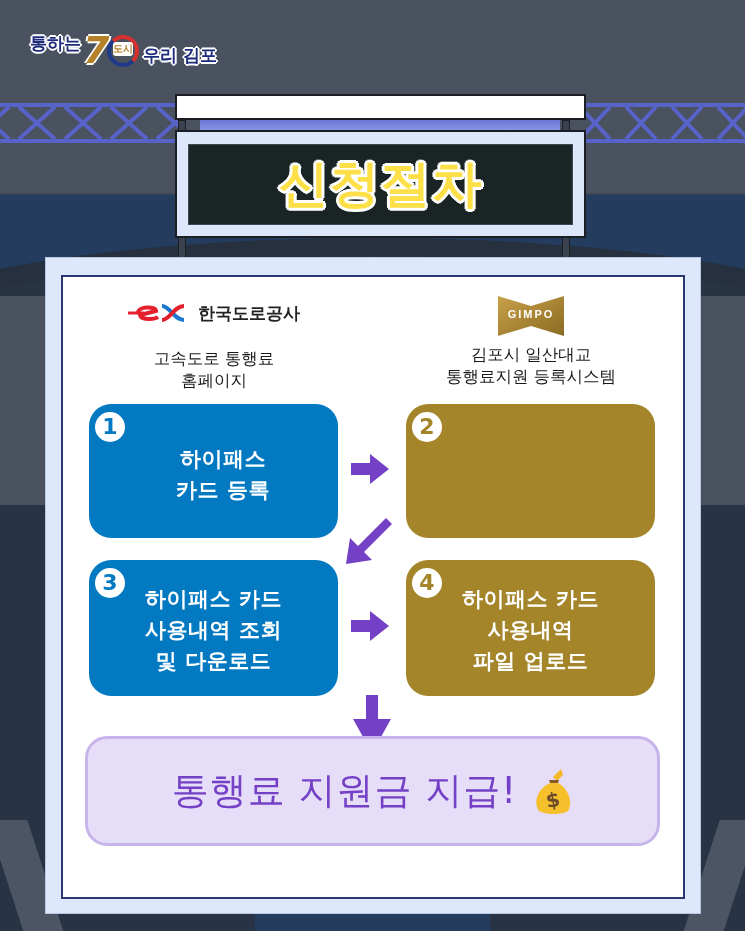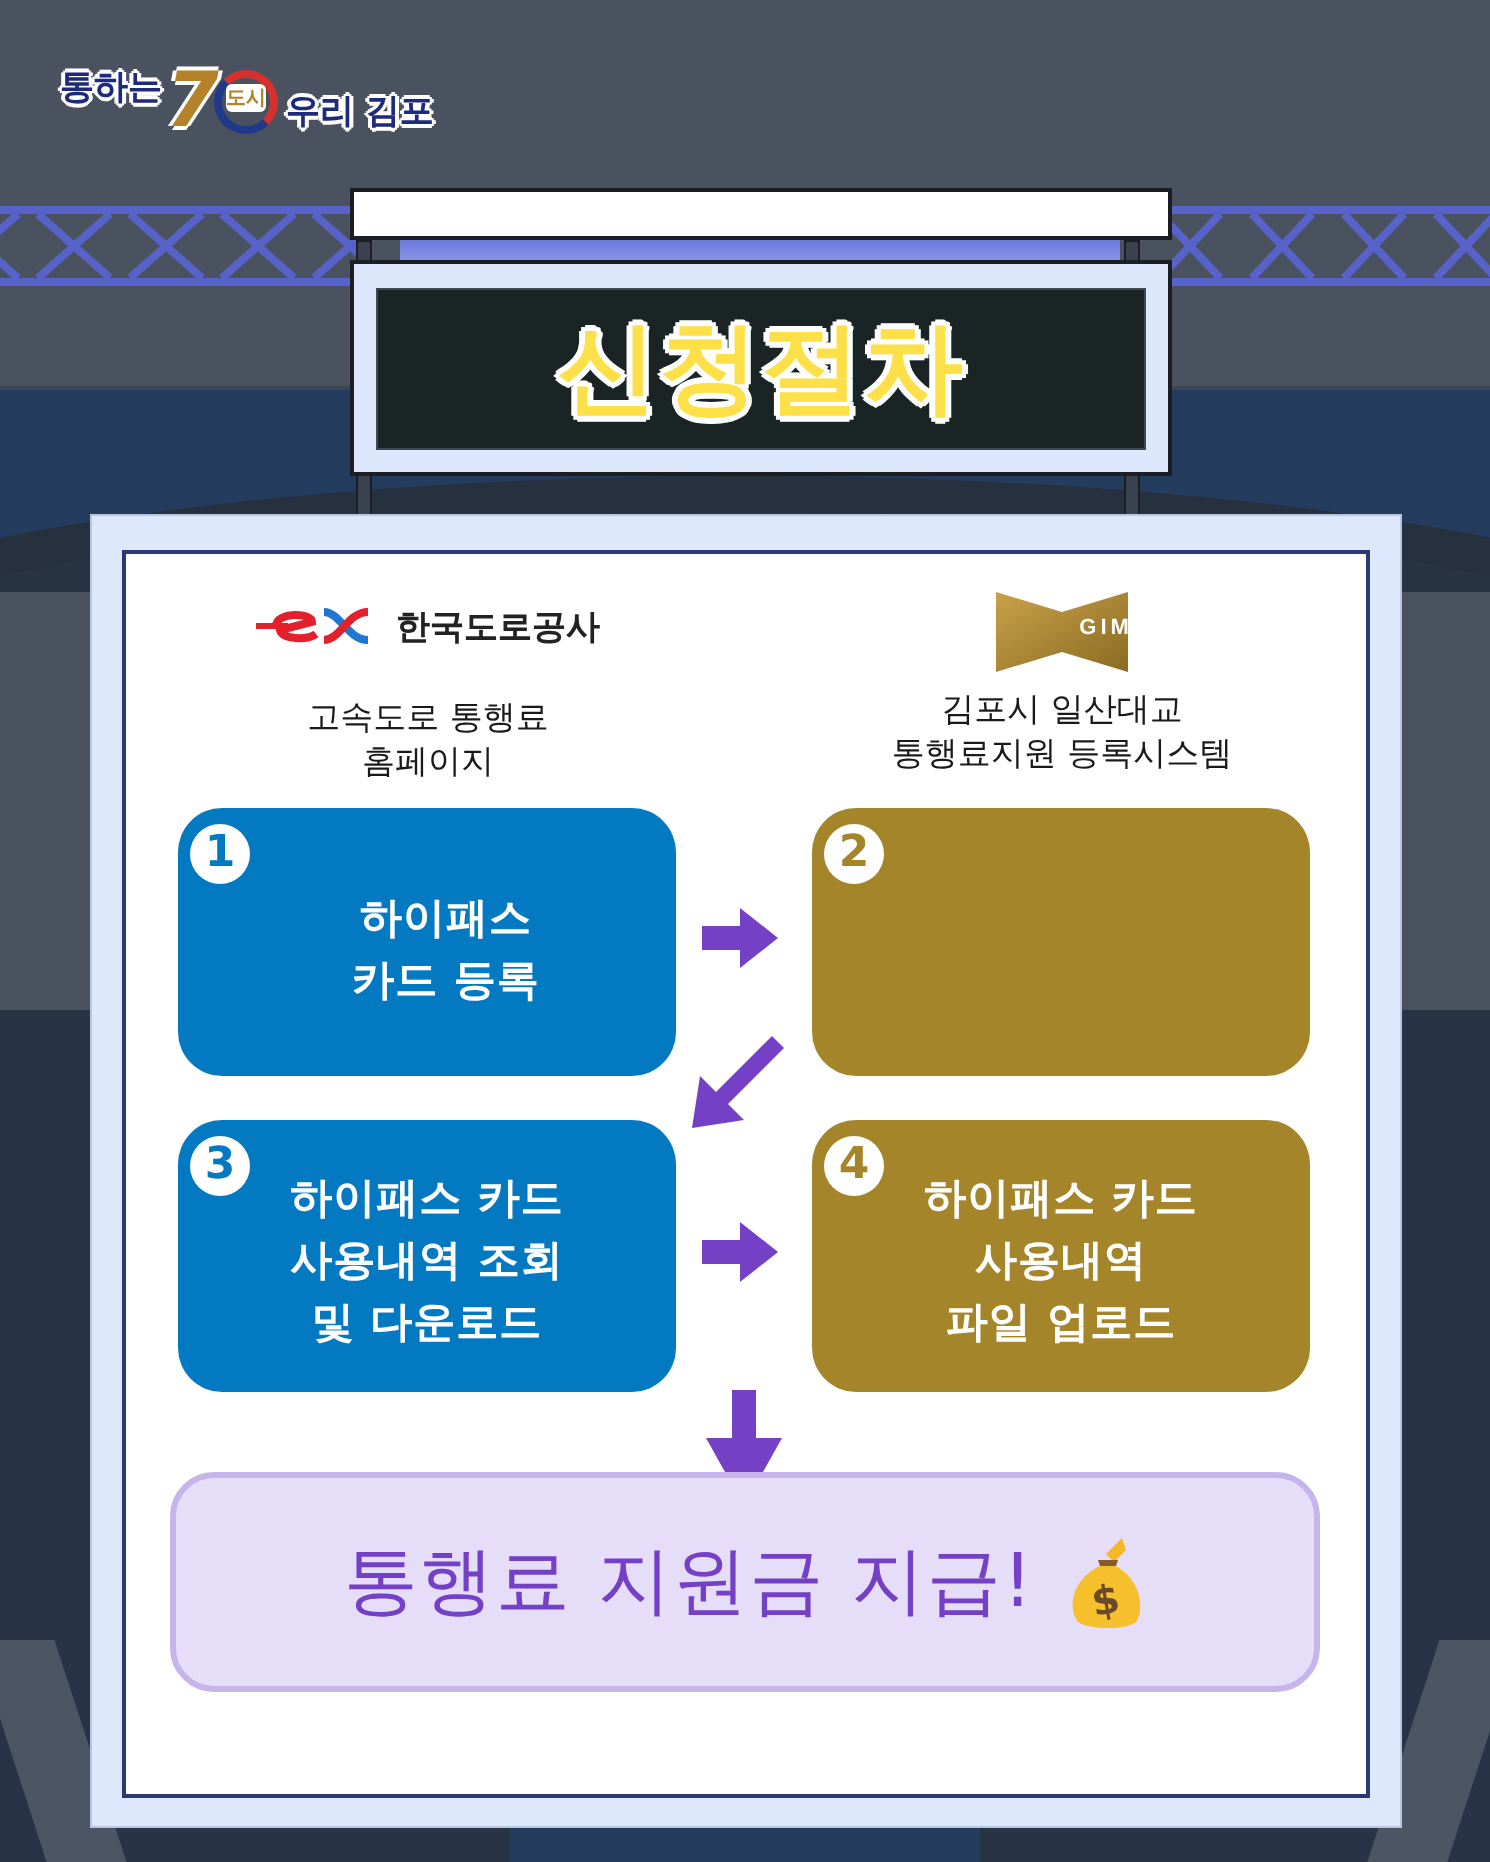--- a/index.html
+++ b/index.html
@@ -55,21 +55,21 @@
 
   
   .col-head { position: absolute; text-align: center; }
   .col-head-left { left: 74px; top: 301px; width: 280px; }
   .col-head-right { left: 400px; top: 296px; width: 262px; }
   .ex-logo { display: inline-flex; align-items: center; gap: 8px; height: 24px; }
   .ex-mark { position: relative; width: 62px; height: 20px; }
   .ex-org { font-size: 17px; font-weight: bold; color: #222; }
   .col-desc { font-size: 16.5px; color: #1a1a1a; line-height: 22px; margin-top: 21px; }
   .gimpo-logo { display: inline-block; position: relative; width: 66px; height: 40px; }
-  .gimpo-text { position: absolute; left: 0; top: 12px; width: 66px; text-align: center; font-size: 11px; font-weight: bold; color: #fff; letter-spacing: 2px; font-family: "Liberation Sans", sans-serif; margin-left: 32px; }
+  .gimpo-text { position: absolute; left: 0; top: 12px; width: 66px; text-align: center; font-size: 11px; font-weight: bold; color: #fff; letter-spacing: 2px; font-family: "Liberation Sans", sans-serif; }
   .col-head-right .col-desc { margin-top: 4px; }
 
   
   .step { position: absolute; border-radius: 22px; color: #fff; display: flex; align-items: center; justify-content: center; text-align: center; }
   .step-blue { background: #0379c2; }
   .step-gold { background: #a4852a; }
   .step-label { font-size: 21px; font-weight: bold; line-height: 31px; white-space: pre-line; letter-spacing: 0.5px; }
   .step-num { position: absolute; left: 6px; top: 8px; width: 30px; height: 30px; border-radius: 50%; background: #fff; color: #0379c2;
     font-size: 22px; font-weight: bold; display: flex; align-items: center; justify-content: center; line-height: 1; }
   .step-gold .step-num { color: #a4852a; }

